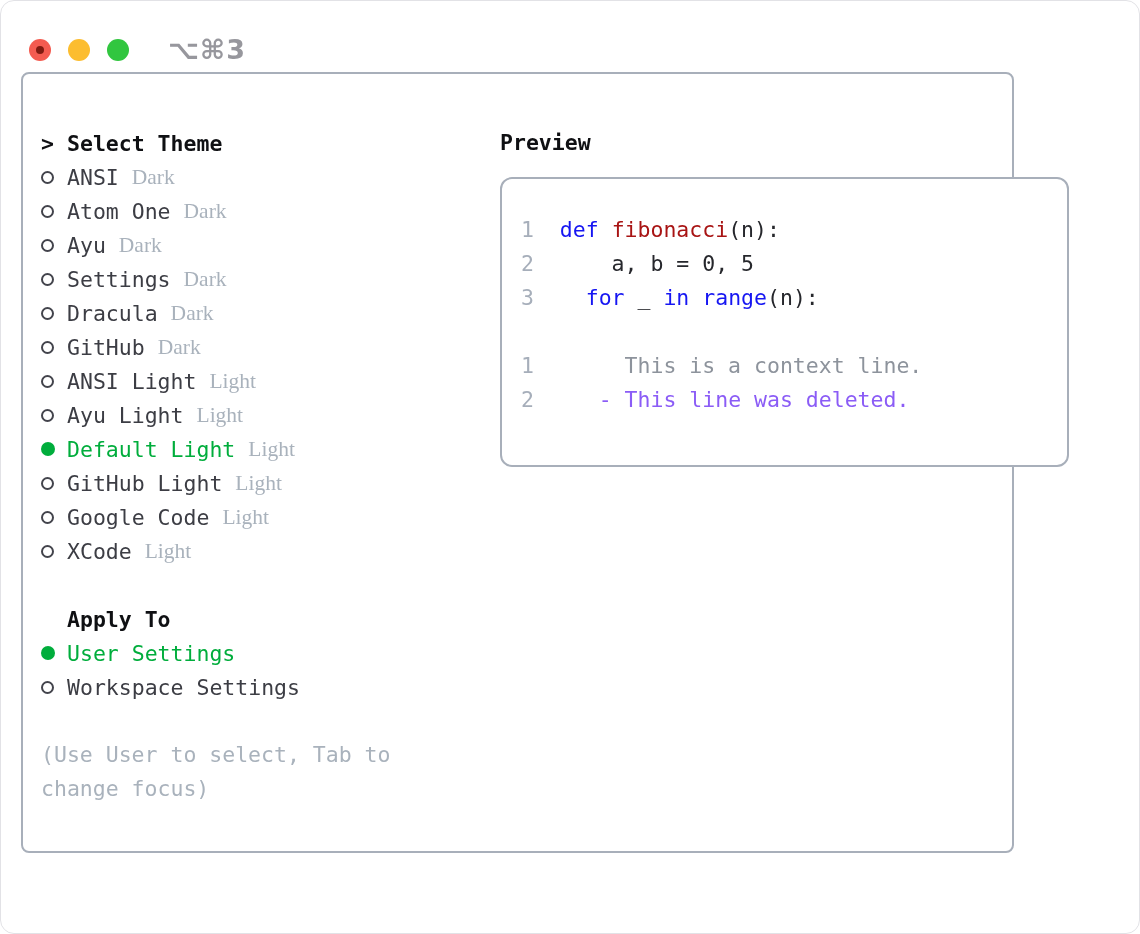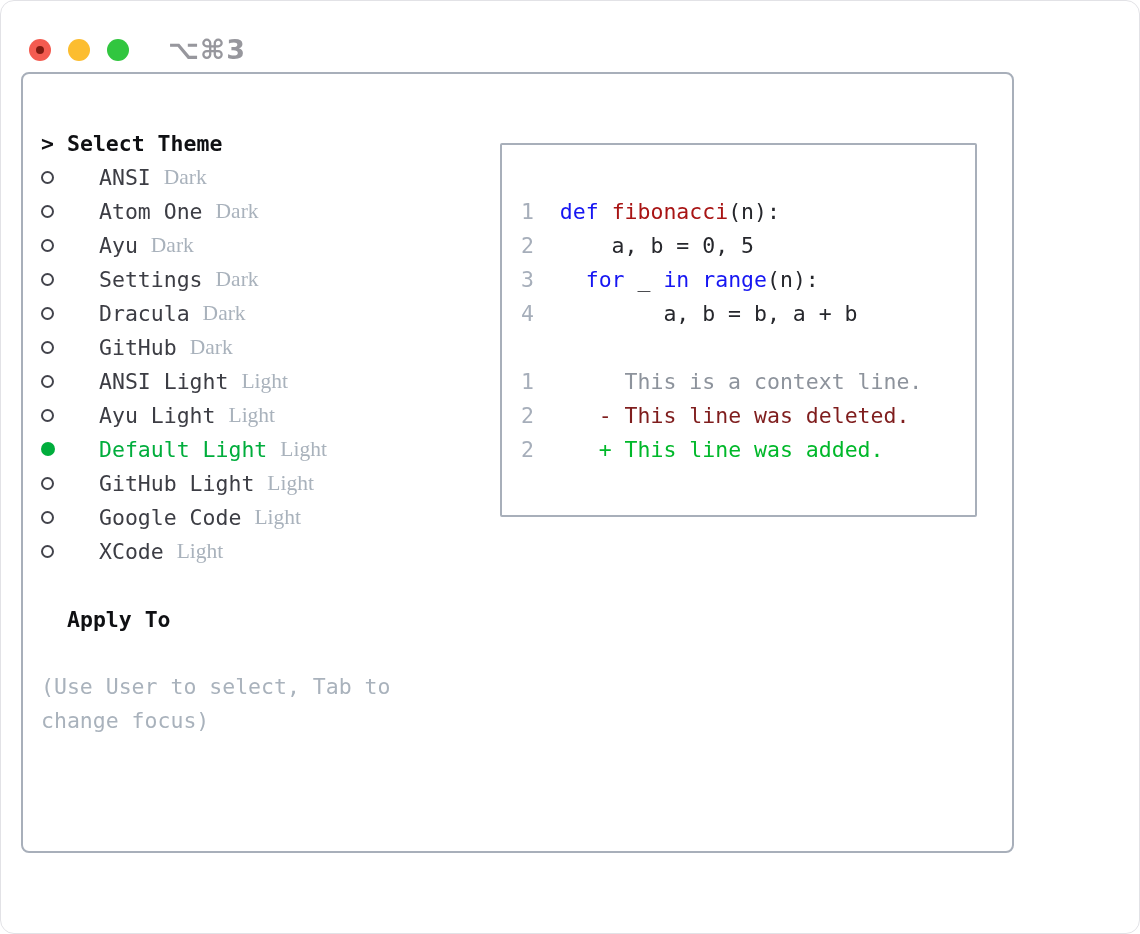--- a/index.html
+++ b/index.html
@@ -22,39 +22,39 @@
     display:flex;padding:52px 24px 0 18px;
   }
   .left-col{width:459px;flex:none;}
   .right-col{flex:1;}
   .row{height:34px;display:flex;align-items:center;font-size:21.5px;color:#3c3d44;}
   .bullet-cell{width:26px;flex:none;display:flex;align-items:center;}
   .radio{width:13px;height:13px;border:2px solid #43444c;border-radius:50%;box-sizing:border-box;}
   .radio.sel{width:14px;height:14px;border:none;background:#00ad3c;}
   .prompt{font-weight:bold;color:#101114;}
   .hdr{font-weight:bold;color:#0f1013;}
-  .name{color:#3c3d44;margin-left:32px;}
+  .name{color:#3c3d44;}
   .name.sel{color:#00ad3c;}
   .tag{color:#a9b2bc;margin-left:13px;font-family:Liberation Serif, serif;}
   .spacer{height:34px;}
   .help{margin-top:34px;color:#a9b2bc;font-size:21.5px;line-height:34px;white-space:pre;}
   
   .preview-header{height:34px;line-height:34px;font-size:21.5px;font-weight:bold;color:#0f1013;}
   .preview-box{
-    margin-top:17px;width:477px;box-sizing:border-box;
-    border:2px solid #a8afba;border-radius:2px;
-    padding:50px 0 48px 19px;background:#fff;
+    margin-top:17px;width:569px;box-sizing:border-box;
+    border:2px solid #a8afba;border-radius:12px;
+    padding:34px 0 48px 19px;background:#fff;
   }
   .pline{height:34px;line-height:34px;font-size:21.5px;white-space:pre;}
   .seg-n{color:#a6aeba;}   
   .seg-pl{color:#26272c;}  
   .seg-kw{color:#1616f2;}  
   .seg-fn{color:#a81414;}  
   .seg-ctx{color:#8d939c;margin-top:12px;} 
-  .seg-del{color:#7f1d1d;} 
+  .seg-del{color:#8b5cf6;} 
   .seg-add{color:#00b82a;} 
 </style>
 </head>
 <body>
 
 <div class="window">
 
   <div class="titlebar">
     <span class="tl" id="tl-close" style="background: rgb(244, 91, 80);">
         <span class="dot" id="tl-close-dot" style="background: rgb(128, 26, 16);"></span>
@@ -159,31 +159,44 @@
           </div>
         </div>
 
       <div class="spacer"></div>
 
       <div class="row">
         <span class="bullet-cell"></span>
         <span class="hdr">Apply To</span>
       </div>
 
+      <div id="apply-list">
+          <div class="row">
+            <span class="bullet-cell">
+              <span class="radio sel"></span>
+            </span>
+            <span class="name sel">User Settings</span>
+          </div>
+          <div class="row">
+            <span class="bullet-cell">
+              <span class="radio"></span>
+            </span>
+            <span class="name">Workspace Settings</span>
+          </div>
+        </div>
 
       <div class="help"><span>(Use User to select, Tab to</span><br><span>change focus)</span></div>
     </div>
 
     <div class="right-col">
+      <div class="preview-header">Preview</div>
       <div class="preview-box" id="preview-box">
           <div class="pline"><span class="seg-n">1</span><span class="seg-pl">  </span><span class="seg-kw">def</span><span class="seg-pl"> </span><span class="seg-fn">fibonacci</span><span class="seg-pl">(n):</span></div>
           <div class="pline"><span class="seg-n">2</span><span class="seg-pl">      a, b = 0, 5</span></div>
           <div class="pline"><span class="seg-n">3</span><span class="seg-pl">    </span><span class="seg-kw">for</span><span class="seg-pl"> _ </span><span class="seg-kw">in</span><span class="seg-pl"> </span><span class="seg-kw">range</span><span class="seg-pl">(n):</span></div>
-          <div class="pline"><span class="seg-n">4</span><span class="seg-pl">          a, b = b, a + b</span></div>
           <div class="pline">&nbsp;</div>
           <div class="pline"><span class="seg-n">1</span><span class="seg-ctx">       This is a context line.</span></div>
           <div class="pline"><span class="seg-n">2</span><span class="seg-pl">     </span><span class="seg-del">- This line was deleted.</span></div>
-          <div class="pline"><span class="seg-n">2</span><span class="seg-pl">     </span><span class="seg-add">+ This line was added.</span></div>
         </div>
     </div>
 
   </div>
 </div>
 
 </body></html>

